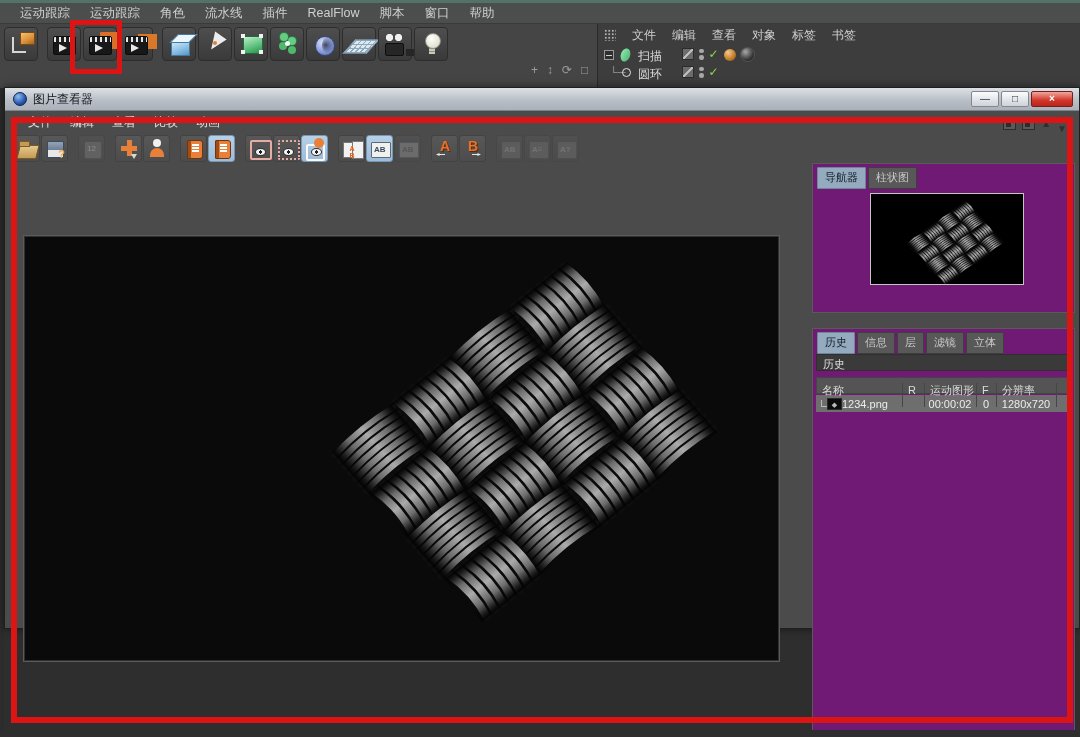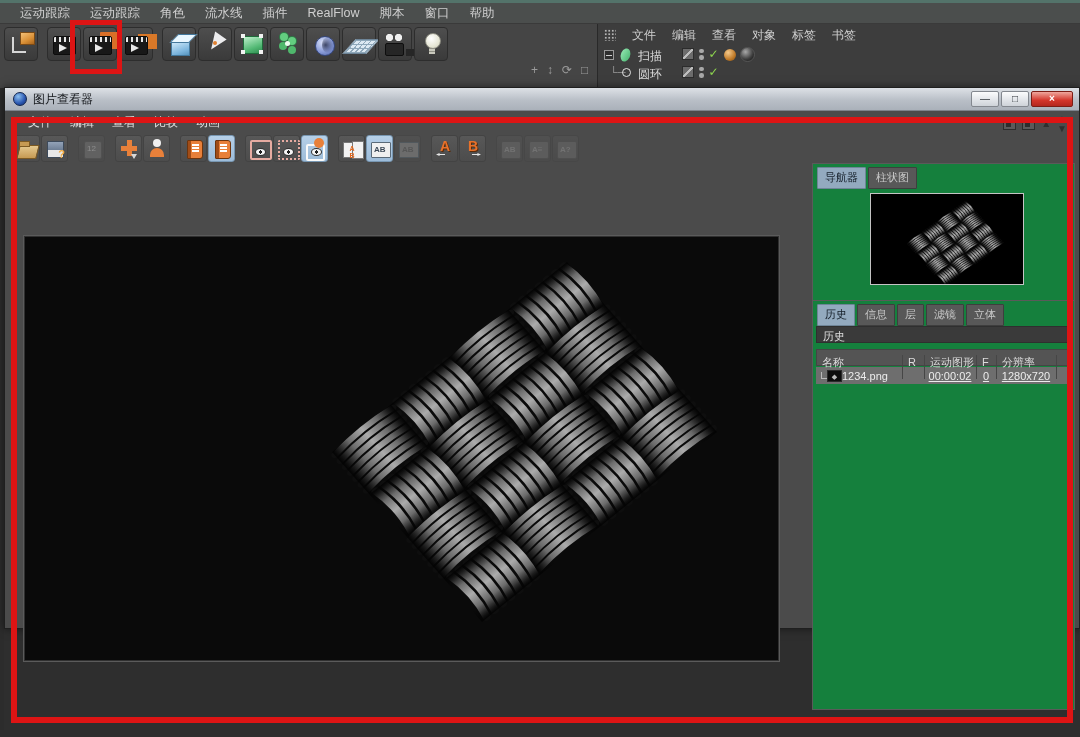--- a/index.html
+++ b/index.html
@@ -114,49 +114,49 @@
   .vi-abx::before, .vi-aby::before, .vi-abz::before { content:""; position:absolute; left:4px; top:5px; width:18px; height:16px; background:#747474; border:1px solid #565656; border-radius:2px; }
   .vi-abx::after { content:"AB"; position:absolute; left:7px; top:9px; font-size:8px; color:#a8a8a8; font-weight:bold; }
   .vi-aby::after { content:"A≡"; position:absolute; left:7px; top:9px; font-size:8px; color:#a8a8a8; font-weight:bold; }
   .vi-abz::after { content:"A?"; position:absolute; left:7px; top:9px; font-size:8px; color:#a8a8a8; font-weight:bold; }
 
   
   .pv-canvas { position:absolute; left:19px; top:148px; width:755px; height:425px; background:#0a0a0a; border:1px solid #303030; outline:1px solid #5b5b5b; overflow:hidden; }
   .pv-canvas svg { display:block; }
 
   
-  .side-box { position:absolute; background:#15803d; border:1px solid #5a5a5a; }
+  .side-box { position:absolute; background:#701a75; border:1px solid #5a5a5a; }
   .nav-box { left:807px; top:75px; width:263px; height:150px; }
   .tabs { position:absolute; left:4px; top:3px; display:flex; }
   .ptab { padding:2px 7px 3px; background:#585858; color:#c9c9c9; font-size:11px; border:1px solid #3e3e3e; margin-right:2px; border-radius:1px; }
   .ptab.active { background:#93aabf; color:#141e28; border-color:#6f8598; }
   .nav-thumb { position:absolute; left:57px; top:29px; width:154px; height:92px; background:#000; border:1px solid #c4c4c4; overflow:hidden; }
   .zoom-row { position:absolute; left:0; top:126px; width:100%; height:20px; }
   .zoom-val { position:absolute; left:9px; top:3px; font-size:11px; color:#cfcfcf; }
   .zoom-spin { position:absolute; left:60px; top:3px; display:flex; flex-direction:column; gap:2px; }
   .zoom-spin i { width:0; height:0; border-left:4px solid transparent; border-right:4px solid transparent; }
   .zoom-spin i.up { border-bottom:5px solid #c4c4c4; }
   .zoom-spin i.dn { border-top:5px solid #c4c4c4; }
   .zoom-track { position:absolute; left:76px; top:2px; width:156px; height:14px; background:#393939; border:1px solid #2a2a2a; }
   .zoom-fill { position:absolute; left:0; top:0; width:33px; height:12px; background:linear-gradient(#d6d6d6,#a9a9a9); }
   .zoom-mark { position:absolute; left:33px; top:0; width:2px; height:12px; background:#e3d451; }
   .zoom-btn { position:absolute; right:5px; top:1px; width:16px; height:16px; border-radius:50%; background:radial-gradient(circle at 40% 35%, #5a5a5a, #333); border:1px solid #6a6a6a; color:#d8d8d8; font-size:9px; line-height:15px; text-align:center; }
 
-  .hist-box { left:807px; top:212px; width:263px; height:410px; }
+  .hist-box { left:807px; top:240px; width:263px; height:410px; }
   .hist-header { position:absolute; left:3px; top:25px; width:255px; height:17px; background:#3a3a3a; border:1px solid #2f2f2f; color:#dedede; font-size:11px; padding:2px 0 0 6px; }
   .hist-table { position:absolute; left:3px; top:48px; width:255px; }
   .hrow { display:grid; grid-template-columns:86px 22px 52px 20px 60px 1fr; height:17px; align-items:center; font-size:11px; }
   .hrow.head { background:#545454; color:#dcdcdc; border:1px solid #454545; }
   .hrow.head div { padding-left:5px; border-right:1px solid #464646; height:100%; line-height:15px;margin-top:9px; }
   .hrow.item { background:#6e6e6e; color:#ececec; margin-top:1px; }
   .cell-name { display:flex; align-items:center; gap:0; padding-left:2px; }
   .elbow { width:6px; height:7px; border-left:1px solid #b8b8b8; border-bottom:1px solid #b8b8b8; margin-left:3px; }
   .row-thumb { width:15px; height:12px; background:#0c0c0c; border:1px solid #2a2a2a; color:#b9b9b9; font-size:7px; line-height:11px; text-align:center; }
   .status-dot { width:9px; height:9px; border-radius:50%; margin-left:6px; }
-  .cell-center { text-align:center;text-decoration:underline; }
+  .cell-center { text-align:center; }
 
   
   .redbox { position:absolute; border-style:solid; z-index:50; pointer-events:none; }
   .redbox1 { left:70px; top:20px; width:52px; height:54px; border-width:5px; }
   .redbox2 { left:11px; top:117px; width:1062px; height:606px; border-width:6px; }
 
   .left-dark { position:absolute; left:0; top:88px; width:4px; height:649px; background:#2c2c2c; }
   .bottom-strip { position:absolute; left:0; top:730px; width:1080px; height:7px; background:#2e2e2e; }
 </style>
 </head>

